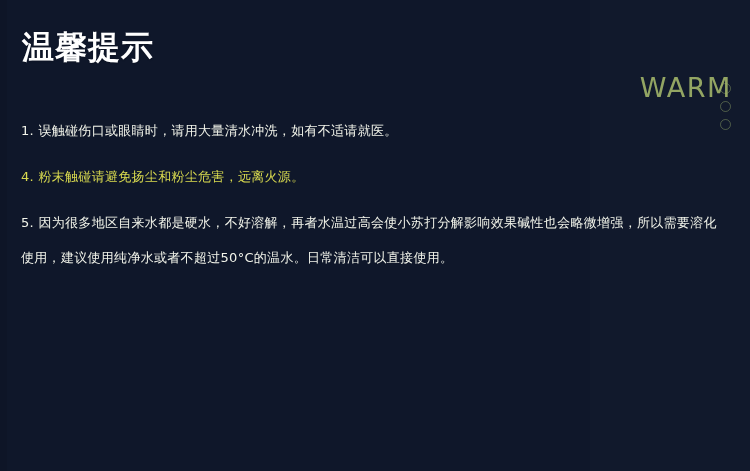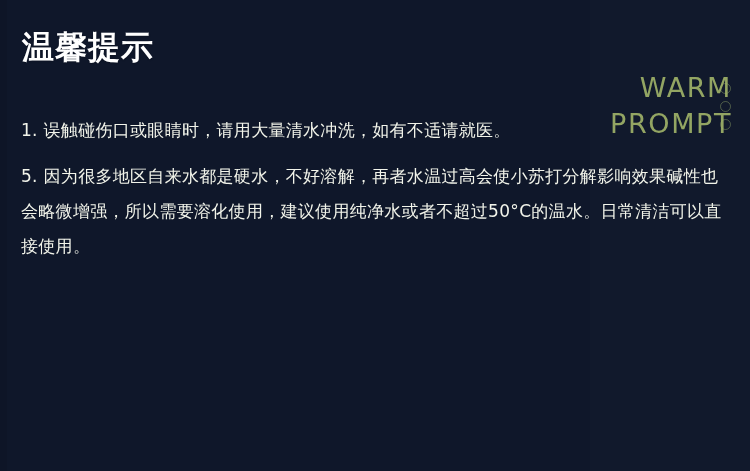--- a/index.html
+++ b/index.html
@@ -94,21 +94,21 @@
   
   #tips-list {
     position: absolute;
     left: 21px;
     top: 113px;
     right: 20px;
   }
 
   .tip-item {
     color: #f2f4ea;
-    font-size: 17px;
+    font-size: 13px;
     line-height: 35px;
     letter-spacing: 0.3px;
     margin-bottom: 11px;
     white-space: nowrap;
   }
   .tip-item.wrap {
     white-space: normal;
     max-width: 712px;
     margin-bottom: 0;
   }
@@ -127,38 +127,41 @@
 
 <div id="tips-card">
 
   <div id="left-edge-band"></div>
   <div id="bg-tone-right"></div>
 
   <div id="page-title">温馨提示</div>
 
   <div id="watermark">
     <span class="wm-line">WARM</span>
-    <span class="wm-line">PROMPT</span>
   </div>
 
   <div id="watermark-dots">
     <span class="dot"></span>
     <span class="dot"></span>
     <span class="dot"></span>
   </div>
 
   <div id="tips-list">
 
     <div class="tip-item">
       <span class="tip-index">1.</span>
       <span class="tip-text">误触碰伤口或眼睛时，请用大量清水冲洗，如有不适请就医。</span>
     </div>
 
 
 
+    <div class="tip-item highlight">
+      <span class="tip-index">4.</span>
+      <span class="tip-text">粉末触碰请避免扬尘和粉尘危害，远离火源。</span>
+    </div>
 
     <div class="tip-item wrap">
       <span class="tip-index">5.</span>
       <span class="tip-text">因为很多地区自来水都是硬水，不好溶解，再者水温过高会使小苏打分解影响效果碱性也会略微增强，所以需要溶化使用，建议使用纯净水或者不超过50°C的温水。日常清洁可以直接使用。</span>
     </div>
 
   </div>
 </div>
 
 </body></html>

